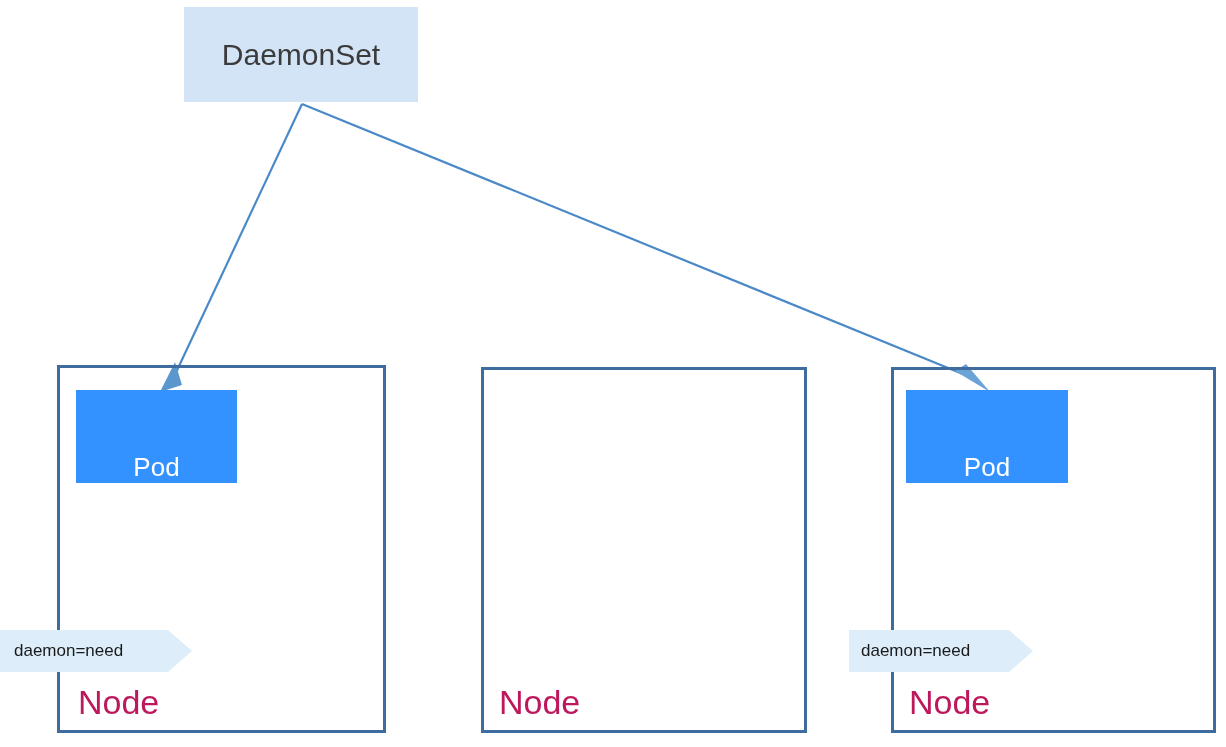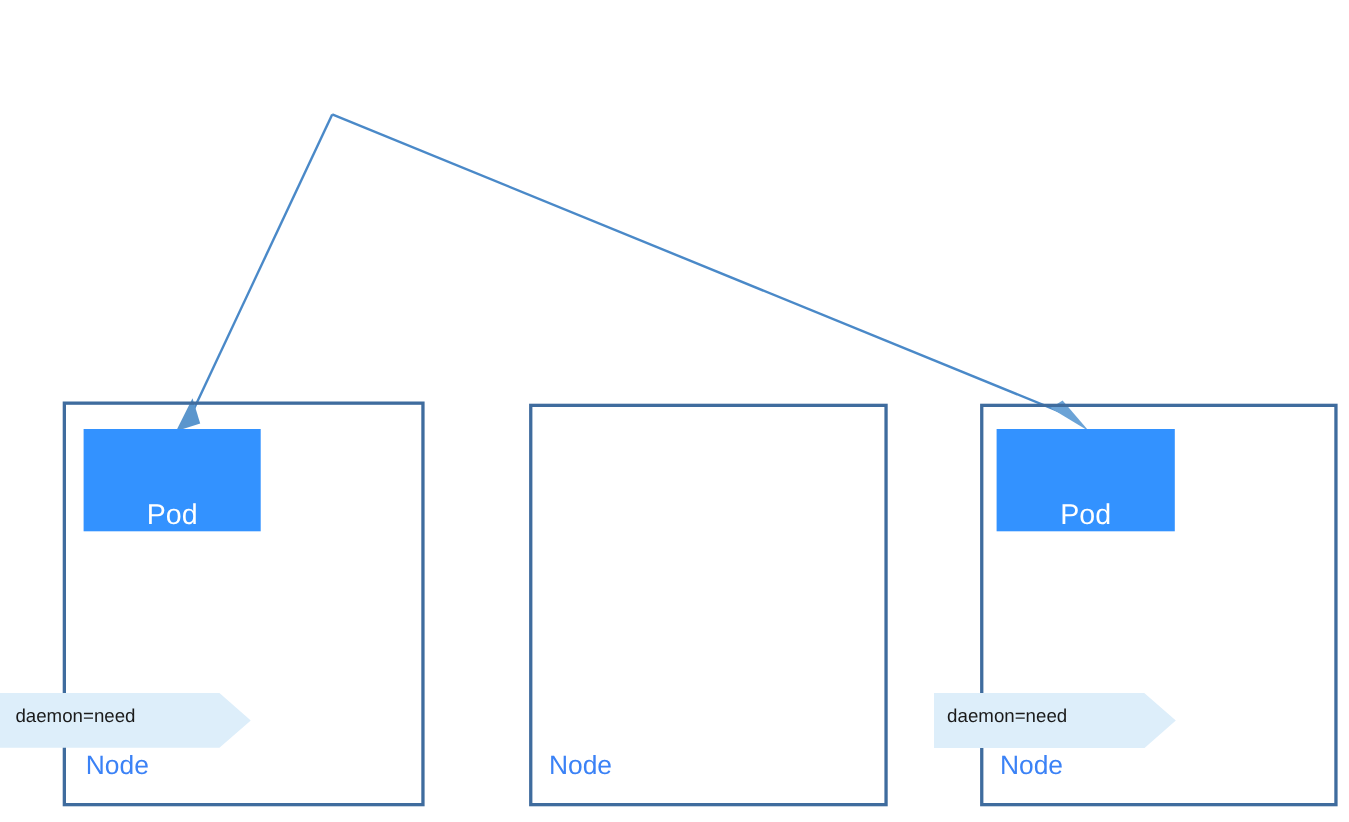--- a/index.html
+++ b/index.html
@@ -36,42 +36,41 @@
     letter-spacing: 0px;
   }
   .node-box {
     position: absolute;
     border: 3px solid #3f6c9e;
     background: transparent;
     box-sizing: border-box;
   }
   .node-label {
     position: absolute;
-    font-size: 24px;
-    color: #3b82f6;
+    font-size: 34px;
+    color: #be185d;
     font-family: "Liberation Sans", sans-serif;
     white-space: nowrap;
   }
   .pod-box {
     position: absolute;
     background: #3392ff;
     display: flex;
     align-items: flex-end;
     justify-content: center;
     box-sizing: border-box;
   }
   .pod-label {
     font-size: 26px;
     color: #ffffff;
     font-family: "Liberation Sans", sans-serif;
   }
   .tag-wrap {
     position: absolute;
     height: 42px;
-    padding-left: 36px;
   }
   .tag-shape {
     position: absolute;
     inset: 0;
   }
   .tag-text {
     position: absolute;
     left: 14px;
     top: 0;
     height: 42px;
@@ -101,20 +100,23 @@
     <g>
       <line x1="302" y1="104" x2="172" y2="381" stroke="#4a89c8" stroke-width="2.2"></line>
       <polygon points="160,392 175,362 182,385" fill="#5b96cd"></polygon>
     </g>
     <g>
       <line x1="302" y1="104" x2="975" y2="379" stroke="#4a89c8" stroke-width="2.2"></line>
       <polygon points="955,371 990,392 966,364" fill="#6ba3d6"></polygon>
     </g>
   </svg>
 
+  <div class="ds-box">
+    <span class="ds-label">DaemonSet</span>
+  </div>
 
   <div class="node-box" style="left:57px; top:365px; width:329px; height:368px;"></div>
   <div class="node-box" style="left:481px; top:367px; width:326px; height:366px;"></div>
   <div class="node-box" style="left:891px; top:367px; width:325px; height:366px;"></div>
 
   <div class="pod-box" style="left:76px; top:390px; width:161px; height:93px;">
     <span class="pod-label">Pod</span>
   </div>
 
   <div class="pod-box" style="left:906px; top:390px; width:162px; height:93px;">

